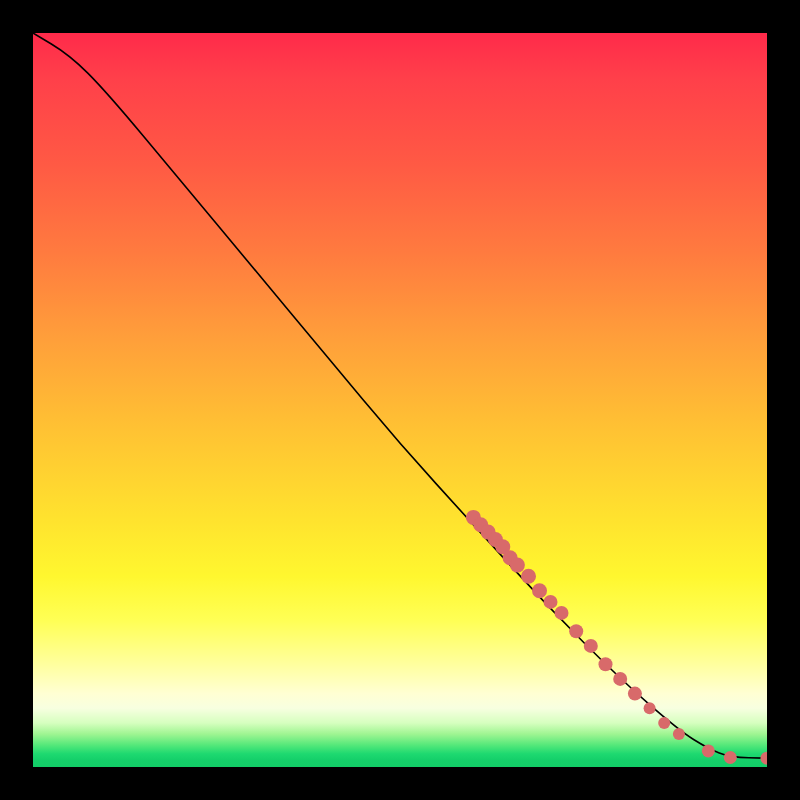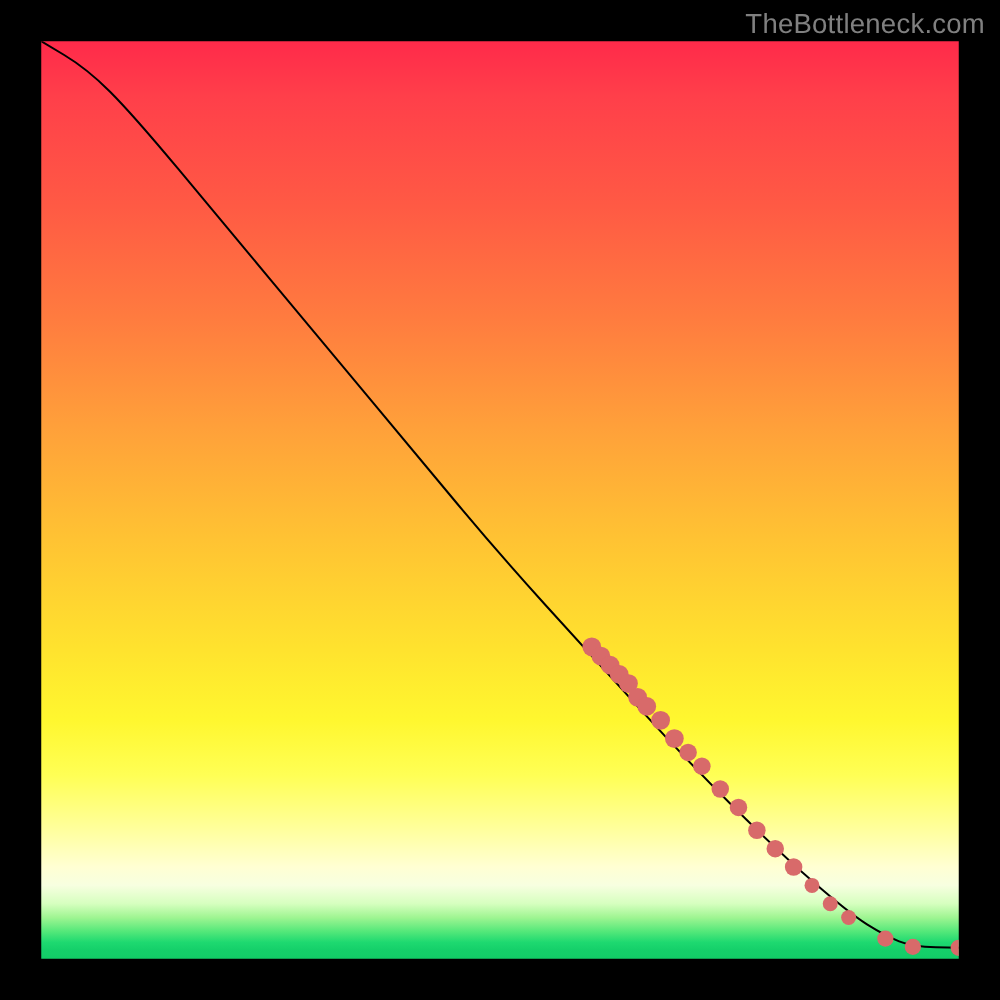--- a/index.html
+++ b/index.html
@@ -71,21 +71,20 @@
   .dot {
     fill: #d86a6a;
     stroke: none;
   }
 </style>
 </head>
 <body>
 
 <div class="stage">
 
-  <div class="watermark">TheBottleneck.com</div>
 
   <div class="plot">
     <svg class="overlay" viewBox="0 0 734 734" preserveAspectRatio="none">
       <path id="curve-path" class="curve" d="M 0,0 Q 0,0 18.35,11.009999999999991 Q 36.7,22.019999999999982 55.050000000000004,40.370000000000005 Q 73.4,58.72000000000003 110.10000000000001,102.75999999999999 Q 146.8,146.79999999999995 183.5,190.83999999999995 Q 220.2,234.87999999999994 256.9,278.91999999999996 Q 293.6,322.96 330.3,367 Q 367,411.04 403.7,451.40999999999997 Q 440.4,491.78 477.09999999999997,532.15 Q 513.8,572.52 550.5,609.22 Q 587.2,645.92 616.56,671.6099999999999 Q 645.92,697.3 660.5999999999999,706.4749999999999 Q 675.28,715.65 686.29,720.054 Q 697.3,724.458 715.65,724.825 L 734,725.192"></path>
       <g id="dots">
           <circle cx="440.4" cy="484.4" r="7.5" class="dot" fill="#d86a6a"></circle>
           <circle cx="447.7" cy="491.8" r="7.5" class="dot" fill="#d86a6a"></circle>
           <circle cx="455.1" cy="499.1" r="7.5" class="dot" fill="#d86a6a"></circle>
           <circle cx="462.4" cy="506.5" r="7.5" class="dot" fill="#d86a6a"></circle>
           <circle cx="469.8" cy="513.8" r="7.5" class="dot" fill="#d86a6a"></circle>

